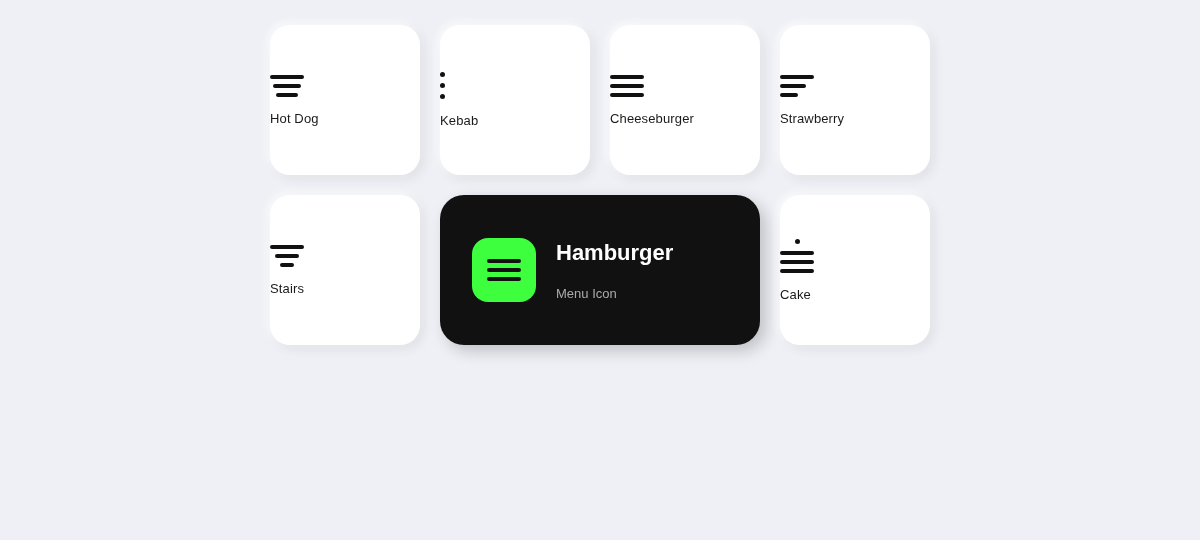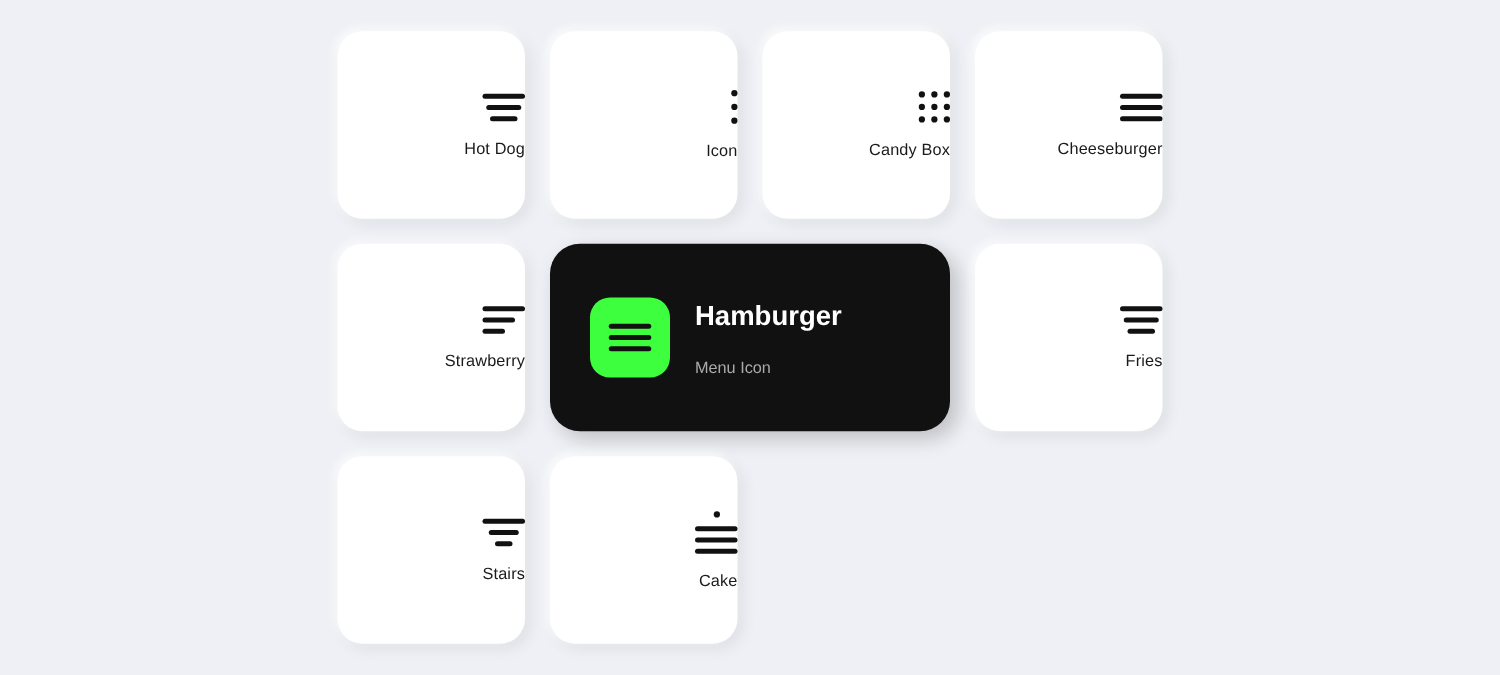--- a/index.html
+++ b/index.html
@@ -21,21 +21,21 @@
       grid-template-rows: repeat(3, 150px);
       gap: 20px;
       position: relative;
     }
 
     .card {
       background: #ffffff;
       border-radius: 20px;
       display: flex;
       flex-direction: column;
-      align-items: flex-end;
+      align-items: flex-start;
       justify-content: center;
       gap: 14px;
       box-shadow: 4px 4px 12px rgba(0,0,0,0.07), -2px -2px 8px rgba(255,255,255,0.9);
       cursor: pointer;
       transition: transform 0.1s;
     }
 
     .card-label {
       font-size: 13px;
       font-weight: 500;
@@ -145,37 +145,23 @@
     <span class="card-label">Hot Dog</span>
   </div>
 
 
   <div class="card">
     <div class="icon-kebab">
       <span></span>
       <span></span>
       <span></span>
     </div>
-    <span class="card-label">Icon</span>
-  </div>
-
-  <div class="card">
-    <div class="icon-candybox">
-      <span></span>
-        <span></span>
-        <span></span>
-      <span></span>
-        <span></span>
-        <span></span>
-      <span></span>
-        <span></span>
-        <span></span>
-    </div>
-    <span class="card-label">Candy Box</span>
-  </div>
+    <span class="card-label">Kebab</span>
+  </div>
+
 
 
   <div class="card card-featured">
     <div class="green-icon">
       <div class="icon-hamburger-white">
         <span style="width:34px; background:#111;"></span>
         <span style="width:34px; background:#111;"></span>
         <span style="width:34px; background:#111;"></span>
       </div>
     </div>
@@ -196,28 +182,20 @@
 
   <div class="card">
     <div class="icon-strawberry">
       <span style="width:34px;"></span>
       <span style="width:26px;"></span>
       <span style="width:18px;"></span>
     </div>
     <span class="card-label">Strawberry</span>
   </div>
 
-  <div class="card">
-    <div class="icon-fries">
-      <span style="width:34px;"></span>
-      <span style="width:28px;"></span>
-      <span style="width:22px;"></span>
-    </div>
-    <span class="card-label">Fries</span>
-  </div>
 
   <div class="card">
     <div class="icon-stairs">
       <span style="width:34px;"></span>
       <span style="width:24px; margin-left:5px;"></span>
       <span style="width:14px; margin-left:10px;"></span>
     </div>
     <span class="card-label">Stairs</span>
   </div>
 

